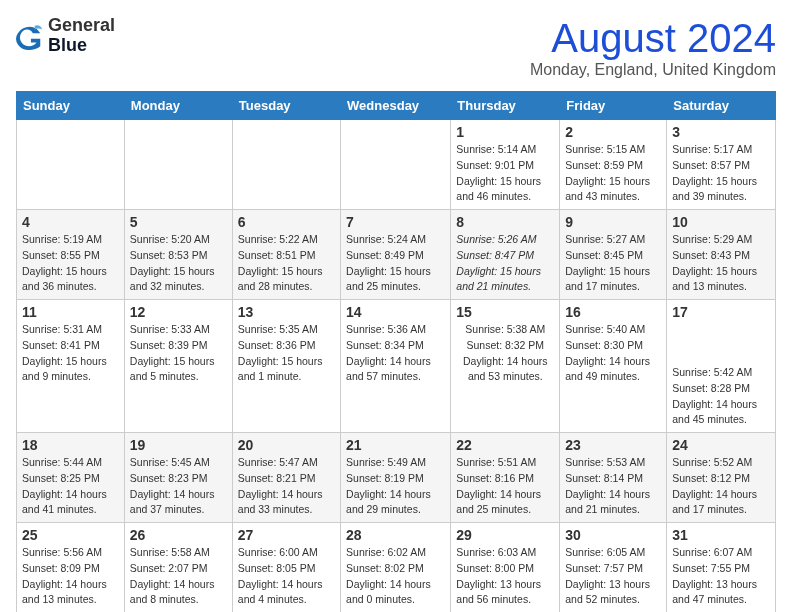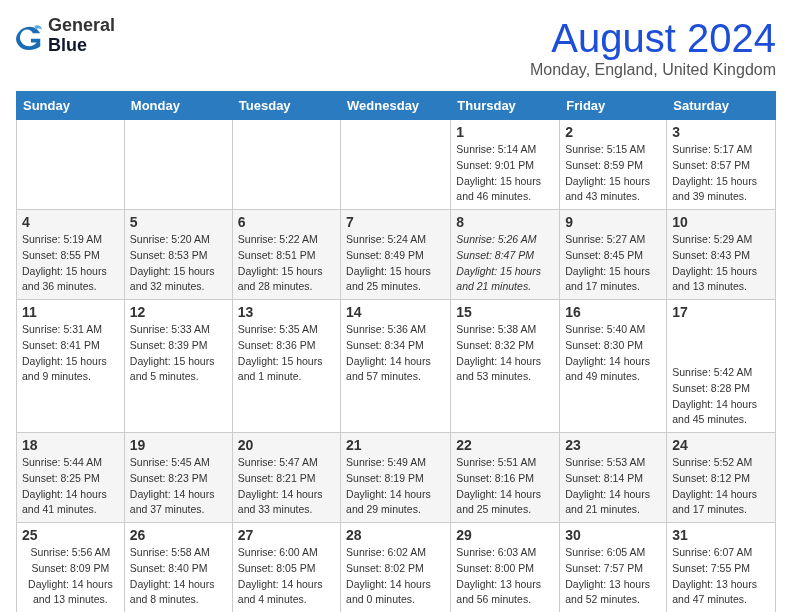--- a/index.html
+++ b/index.html
@@ -213,21 +213,21 @@
 Daylight: 15 hours and 1 minute.</div>
         </td>
         <td>
           <div class="day-number">14</div>
           <div class="day-info" style="white-space: pre-line;">Sunrise: 5:36 AM
 Sunset: 8:34 PM
 Daylight: 14 hours and 57 minutes.</div>
         </td>
         <td>
           <div class="day-number">15</div>
-          <div class="day-info" style="white-space: pre-line;">Sunrise: 5:38 AM
+          <div class="day-info" style="white-space: pre-line; text-align: center;">Sunrise: 5:38 AM
 Sunset: 8:32 PM
 Daylight: 14 hours and 53 minutes.</div>
         </td>
         <td>
           <div class="day-number">16</div>
           <div class="day-info" style="white-space: pre-line;">Sunrise: 5:40 AM
 Sunset: 8:30 PM
 Daylight: 14 hours and 49 minutes.</div>
         </td>
         <td>
@@ -277,28 +277,28 @@
         <td>
           <div class="day-number">24</div>
           <div class="day-info" style="white-space: pre-line;">Sunrise: 5:52 AM
 Sunset: 8:12 PM
 Daylight: 14 hours and 17 minutes.</div>
         </td>
       </tr>
       <tr>
         <td>
           <div class="day-number">25</div>
-          <div class="day-info" style="white-space: pre-line; text-align: center;">Sunrise: 5:56 AM
+          <div class="day-info" style="white-space: pre-line;">Sunrise: 5:56 AM
 Sunset: 8:09 PM
 Daylight: 14 hours and 13 minutes.</div>
         </td>
         <td>
           <div class="day-number">26</div>
           <div class="day-info" style="white-space: pre-line;">Sunrise: 5:58 AM
-Sunset: 8:40 PM
+Sunset: 2:07 PM
 Daylight: 14 hours and 8 minutes.</div>
         </td>
         <td>
           <div class="day-number">27</div>
           <div class="day-info" style="white-space: pre-line;">Sunrise: 6:00 AM
 Sunset: 8:05 PM
 Daylight: 14 hours and 4 minutes.</div>
         </td>
         <td>
           <div class="day-number">28</div>

